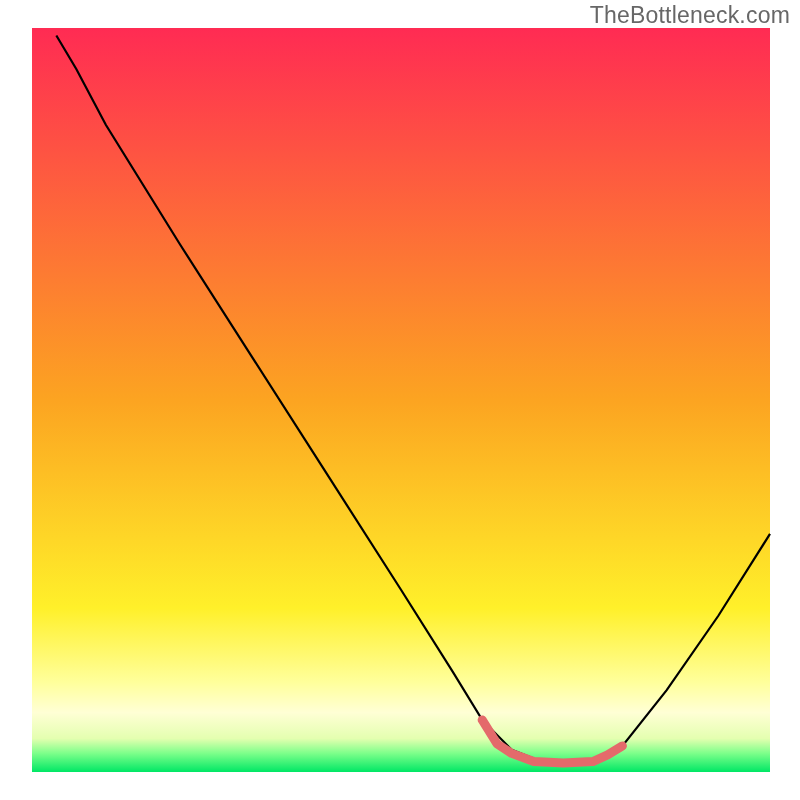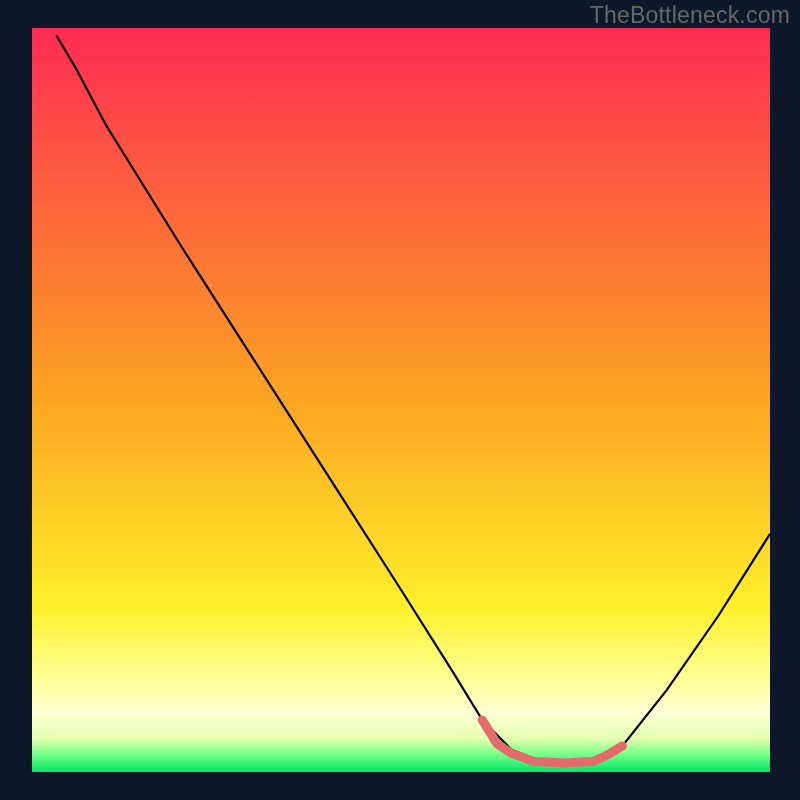--- a/index.html
+++ b/index.html
@@ -7,21 +7,21 @@
     padding: 0;
     width: 800px;
     height: 800px;
     background: #000;
     overflow: hidden;
   }
   .frame {
     position: relative;
     width: 800px;
     height: 800px;
-    background: #0f172a;
+    background: #ffffff;
   }
   .watermark {
     position: absolute;
     top: 2px;
     right: 10px;
     font-family: Arial, Helvetica, sans-serif;
     font-size: 23px;
     color: #676767;
     letter-spacing: 0.2px;
     font-weight: 400;

